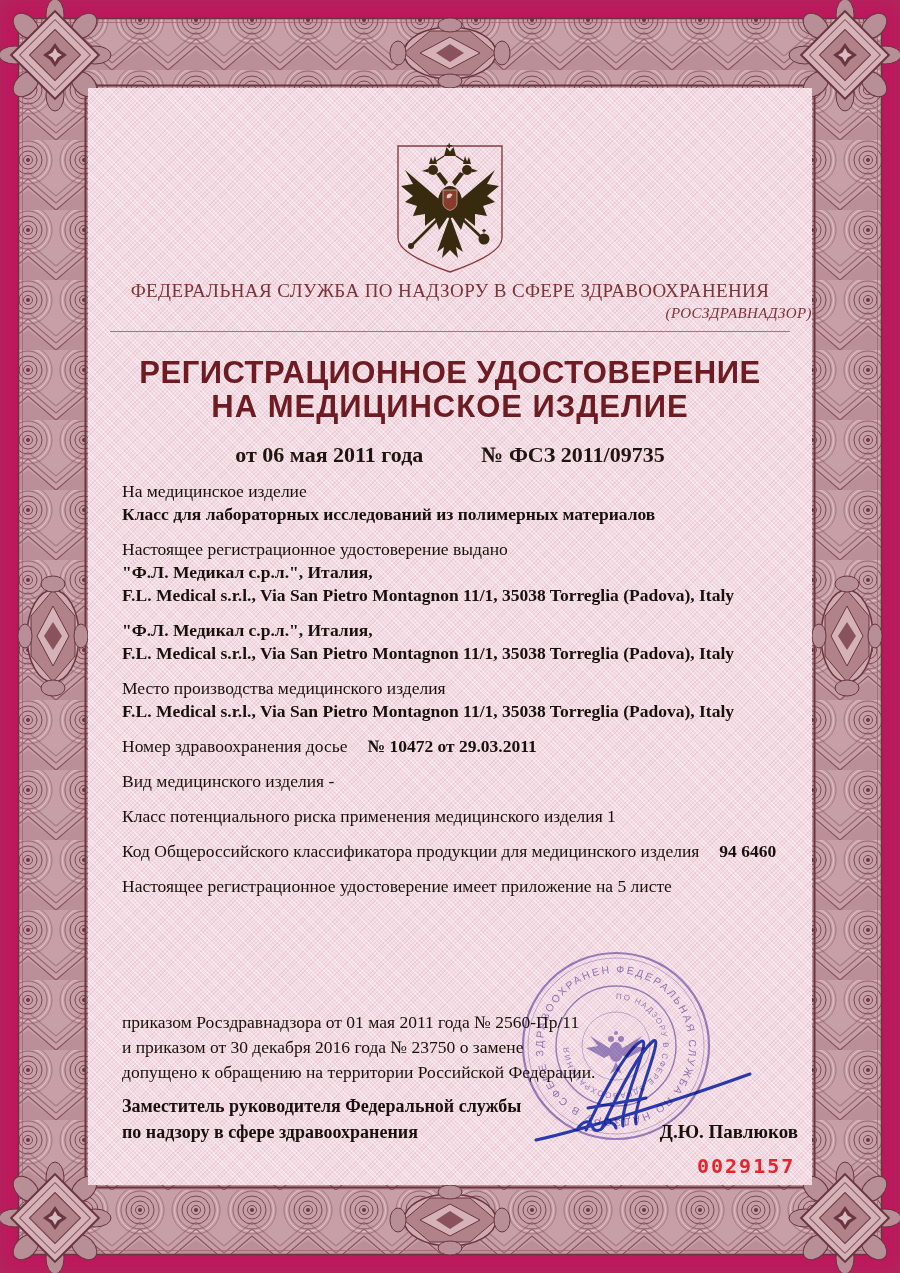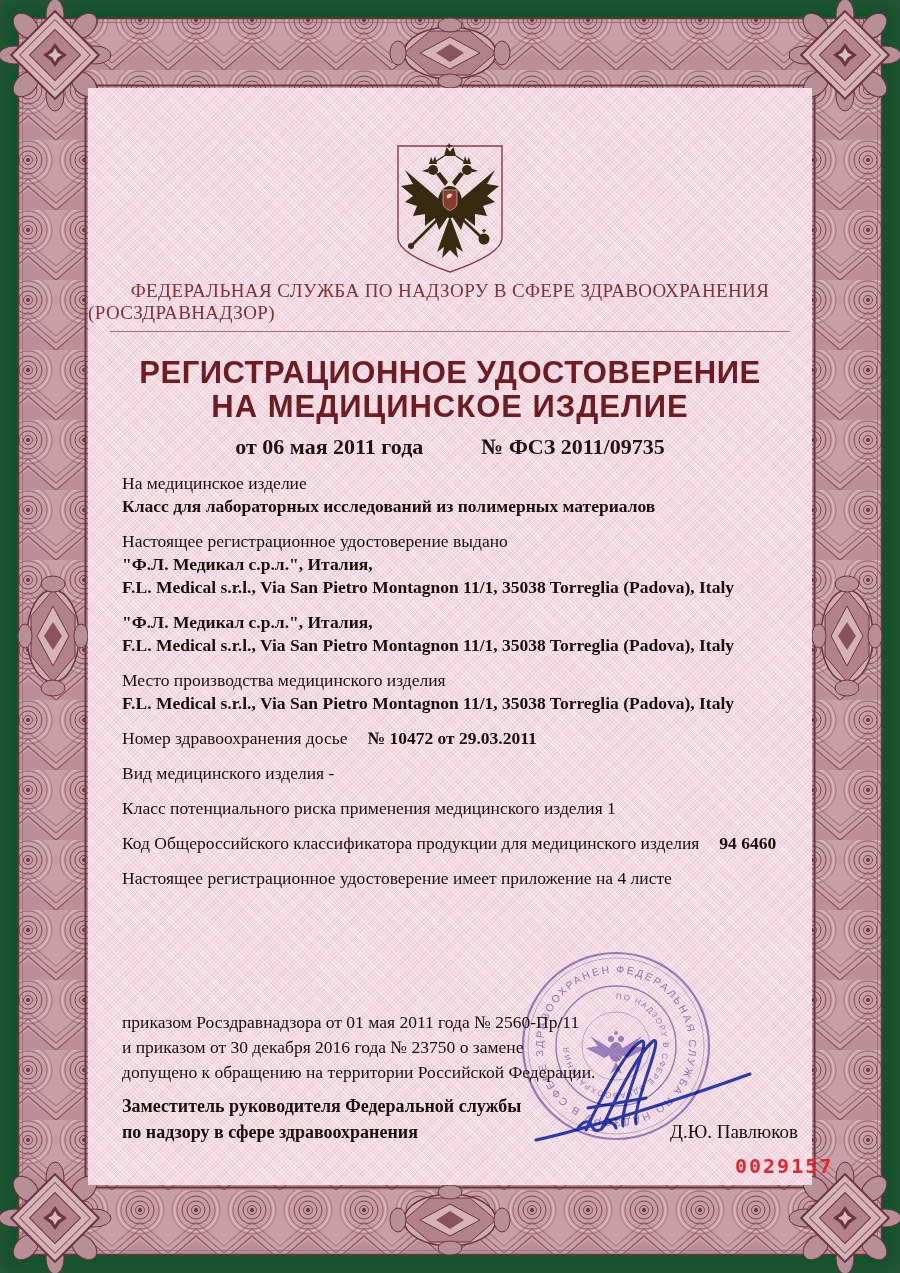--- a/index.html
+++ b/index.html
@@ -1,56 +1,56 @@
 <!DOCTYPE html>
 <html><head>
 <meta charset="utf-8">
 <style>
   html,body{margin:0;padding:0;background:#e8e4dd;}
   .page{
     position:relative;width:900px;height:1273px;margin:0 auto;
-    background:#14532d;overflow:hidden;
+    background:#be185d;overflow:hidden;
     font-family:"Liberation Serif",serif;
     box-shadow:inset 0 0 18px rgba(120,100,90,.25);
   }
   .border-svg{position:absolute;left:0;top:0;z-index:1;}
   .inner{
     position:absolute;left:88px;top:88px;width:724px;height:1097px;z-index:2;
     background-color:#f3dae3;
     background-image:
       repeating-linear-gradient(45deg, rgba(255,255,255,.45) 0 1px, rgba(255,255,255,0) 1px 3px),
       repeating-linear-gradient(135deg, rgba(226,183,199,.5) 0 1px, rgba(226,183,199,0) 1px 3px);
   }
   .emblem{display:block;margin:54px auto 0;}
   .agency{color:#7d3338;text-align:center;font-size:19px;line-height:22px;letter-spacing:.4px;margin-top:4px;}
-  .agency2{color:#7d3338;text-align:left;font-size:19px;line-height:22px;letter-spacing:.4px;}
+  .agency2{color:#7d3338;text-align:right;font-size:15px;line-height:22px;letter-spacing:.4px;font-style:italic;}
   .rule{height:1px;background:#a5737c;margin:7px 22px 0 22px;}
   .title{
     font-family:"Liberation Sans",sans-serif;font-weight:700;color:#6e1b21;
     text-align:center;font-size:31px;line-height:34px;letter-spacing:.5px;margin-top:24px;
   }
   .title .t2{letter-spacing:1px;}
   .dateline{
-    display:flex;justify-content:center;gap:58px;margin-top:10px;
+    display:flex;justify-content:center;gap:58px;margin-top:18px;
     font-weight:700;font-size:22px;color:#201410;line-height:26px;
   }
   .body{padding:12px 6px 0 34px;font-size:17.5px;color:#17100c;line-height:23px;}
   .par{margin-top:12px;}
   .par:first-child{margin-top:0;}
   .b{font-weight:700;}
   .nowrap{white-space:nowrap;}
   .val{margin-left:20px;}
   .footer{position:absolute;left:34px;top:922px;width:676px;font-size:17.5px;color:#17100c;line-height:25px;z-index:3;}
   .signer-row{display:flex;justify-content:space-between;align-items:flex-end;margin-top:8px;}
   .signer-title{font-weight:700;font-size:18px;line-height:26px;}
-  .signer-name{font-weight:400;font-size:19px;padding-bottom:1px;}
+  .signer-name{font-weight:700;font-size:19px;padding-bottom:1px;}
   .stamp{position:absolute;left:428px;top:858px;width:200px;height:200px;z-index:4;mix-blend-mode:multiply;opacity:.9;pointer-events:none;font-family:"Liberation Sans",sans-serif;}
   .signature{position:absolute;left:440px;top:942px;width:230px;height:115px;z-index:5;mix-blend-mode:multiply;pointer-events:none;}
   .serial{
-    position:absolute;left:647px;top:1066px;z-index:4;
+    position:absolute;left:609px;top:1066px;z-index:4;
     font-family:"DejaVu Sans Mono",monospace;font-weight:700;font-size:20px;
     letter-spacing:2px;color:#e8232a;
   }
 </style>
 </head>
 <body>
 
 <div class="page">
 
   <svg class="border-svg" width="900" height="1273" aria-hidden="true">
@@ -193,21 +193,21 @@
       <div class="par">
         <span>Вид медицинского изделия -</span>
       </div>
       <div class="par">
         <span>Класс потенциального риска применения медицинского изделия 1</span>
       </div>
       <div class="par nowrap">
         <span>Код Общероссийского классификатора продукции для медицинского изделия</span><span class="b val">94 6460</span>
       </div>
       <div class="par">
-        <span>Настоящее регистрационное удостоверение имеет приложение на 4 листе</span>
+        <span>Настоящее регистрационное удостоверение имеет приложение на 5 листе</span>
       </div>
     </div>
 
     <div class="footer">
       <div>приказом Росздравнадзора от 01 мая 2011 года № 2560-Пр/11</div>
       <div>и приказом от 30 декабря 2016 года № 23750 о замене</div>
       <div>допущено к обращению на территории Российской Федерации.</div>
       <div class="signer-row">
         <div class="signer-title">
           <div>Заместитель руководителя Федеральной службы</div>

